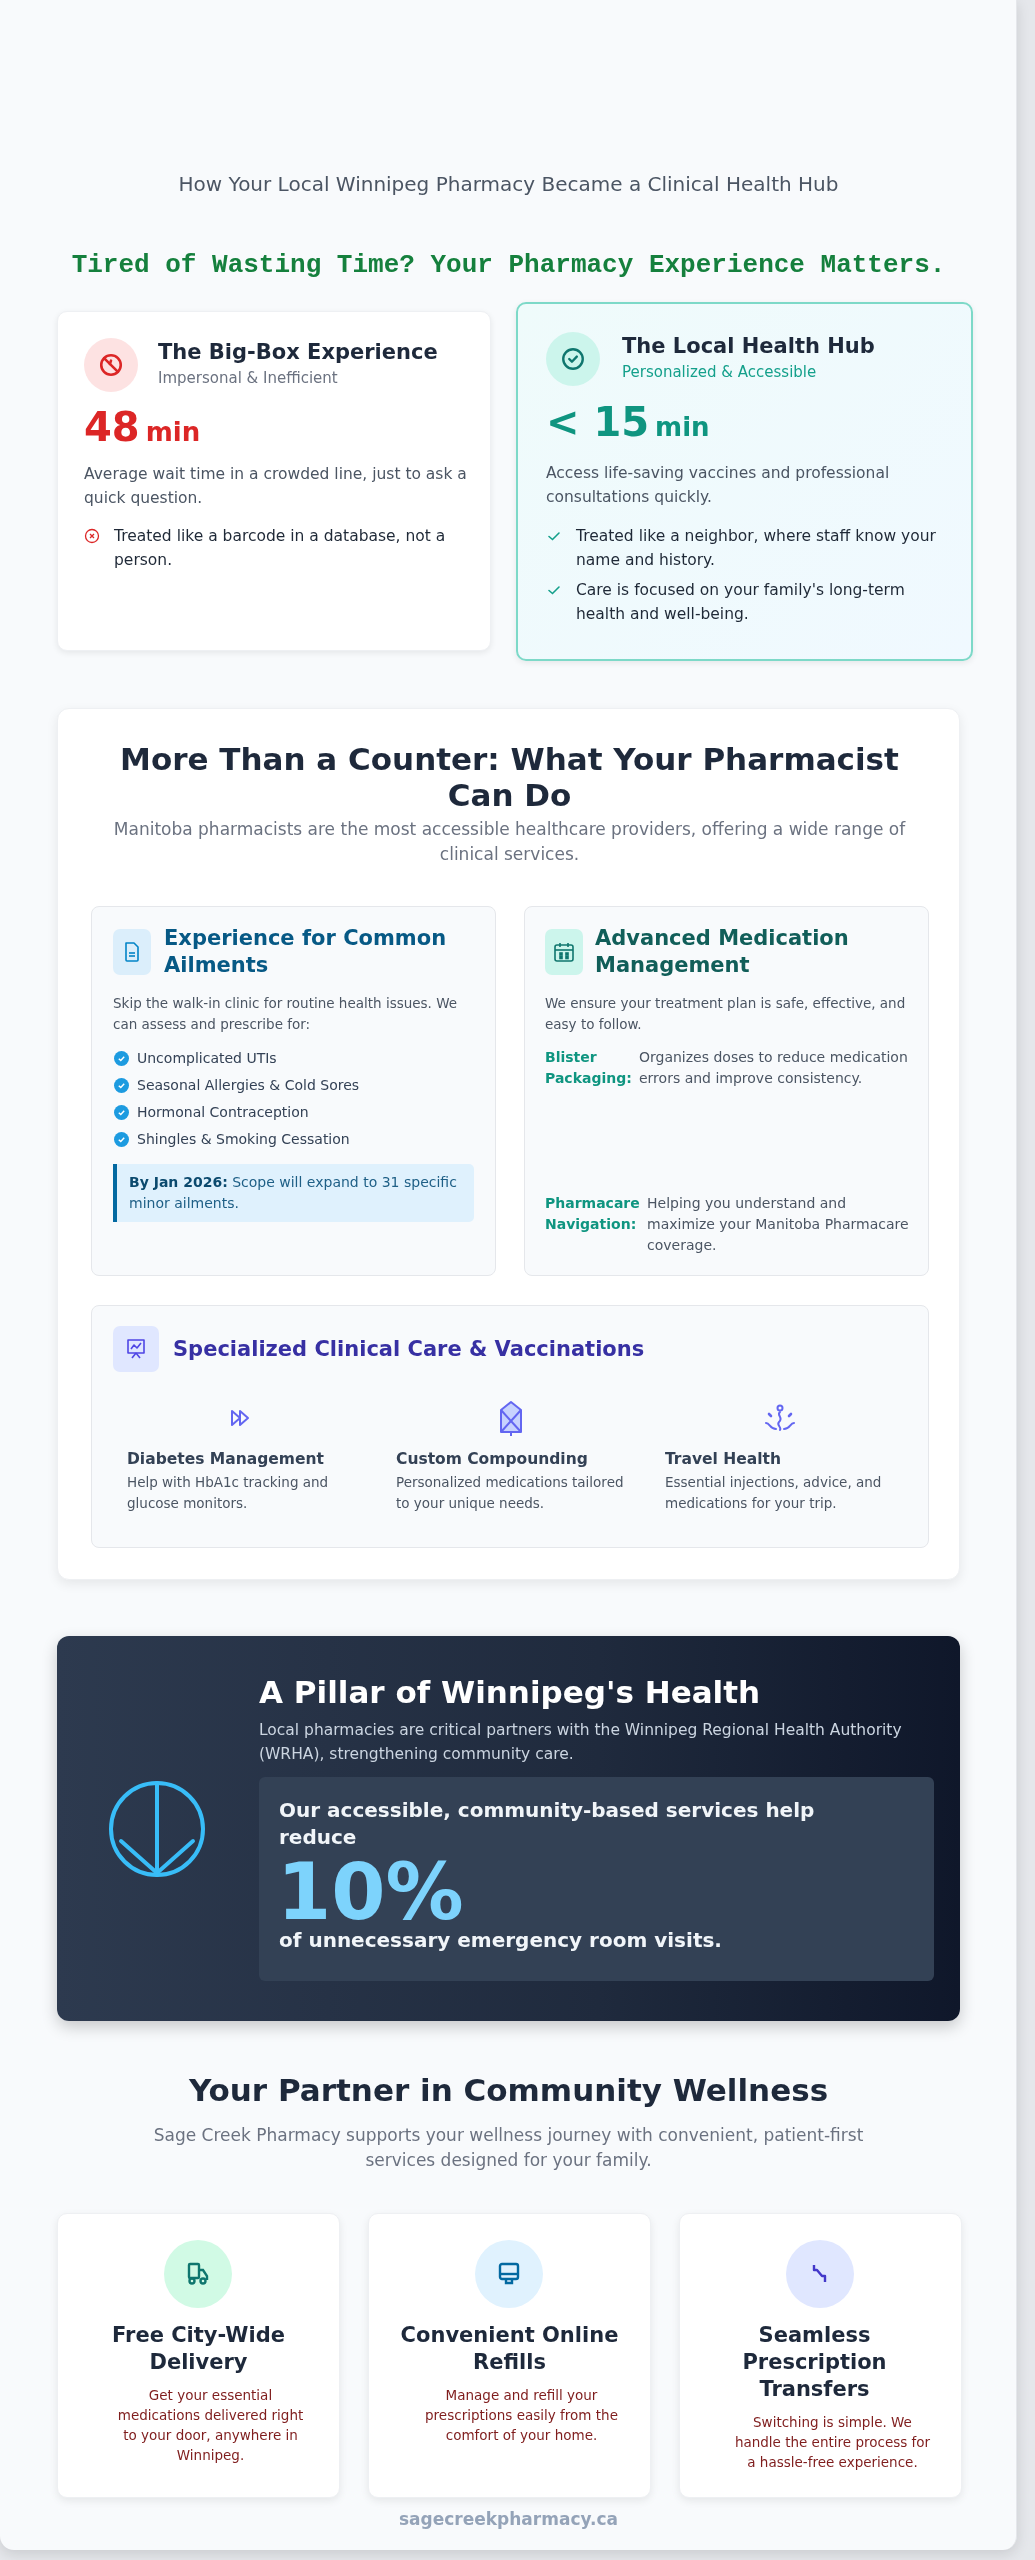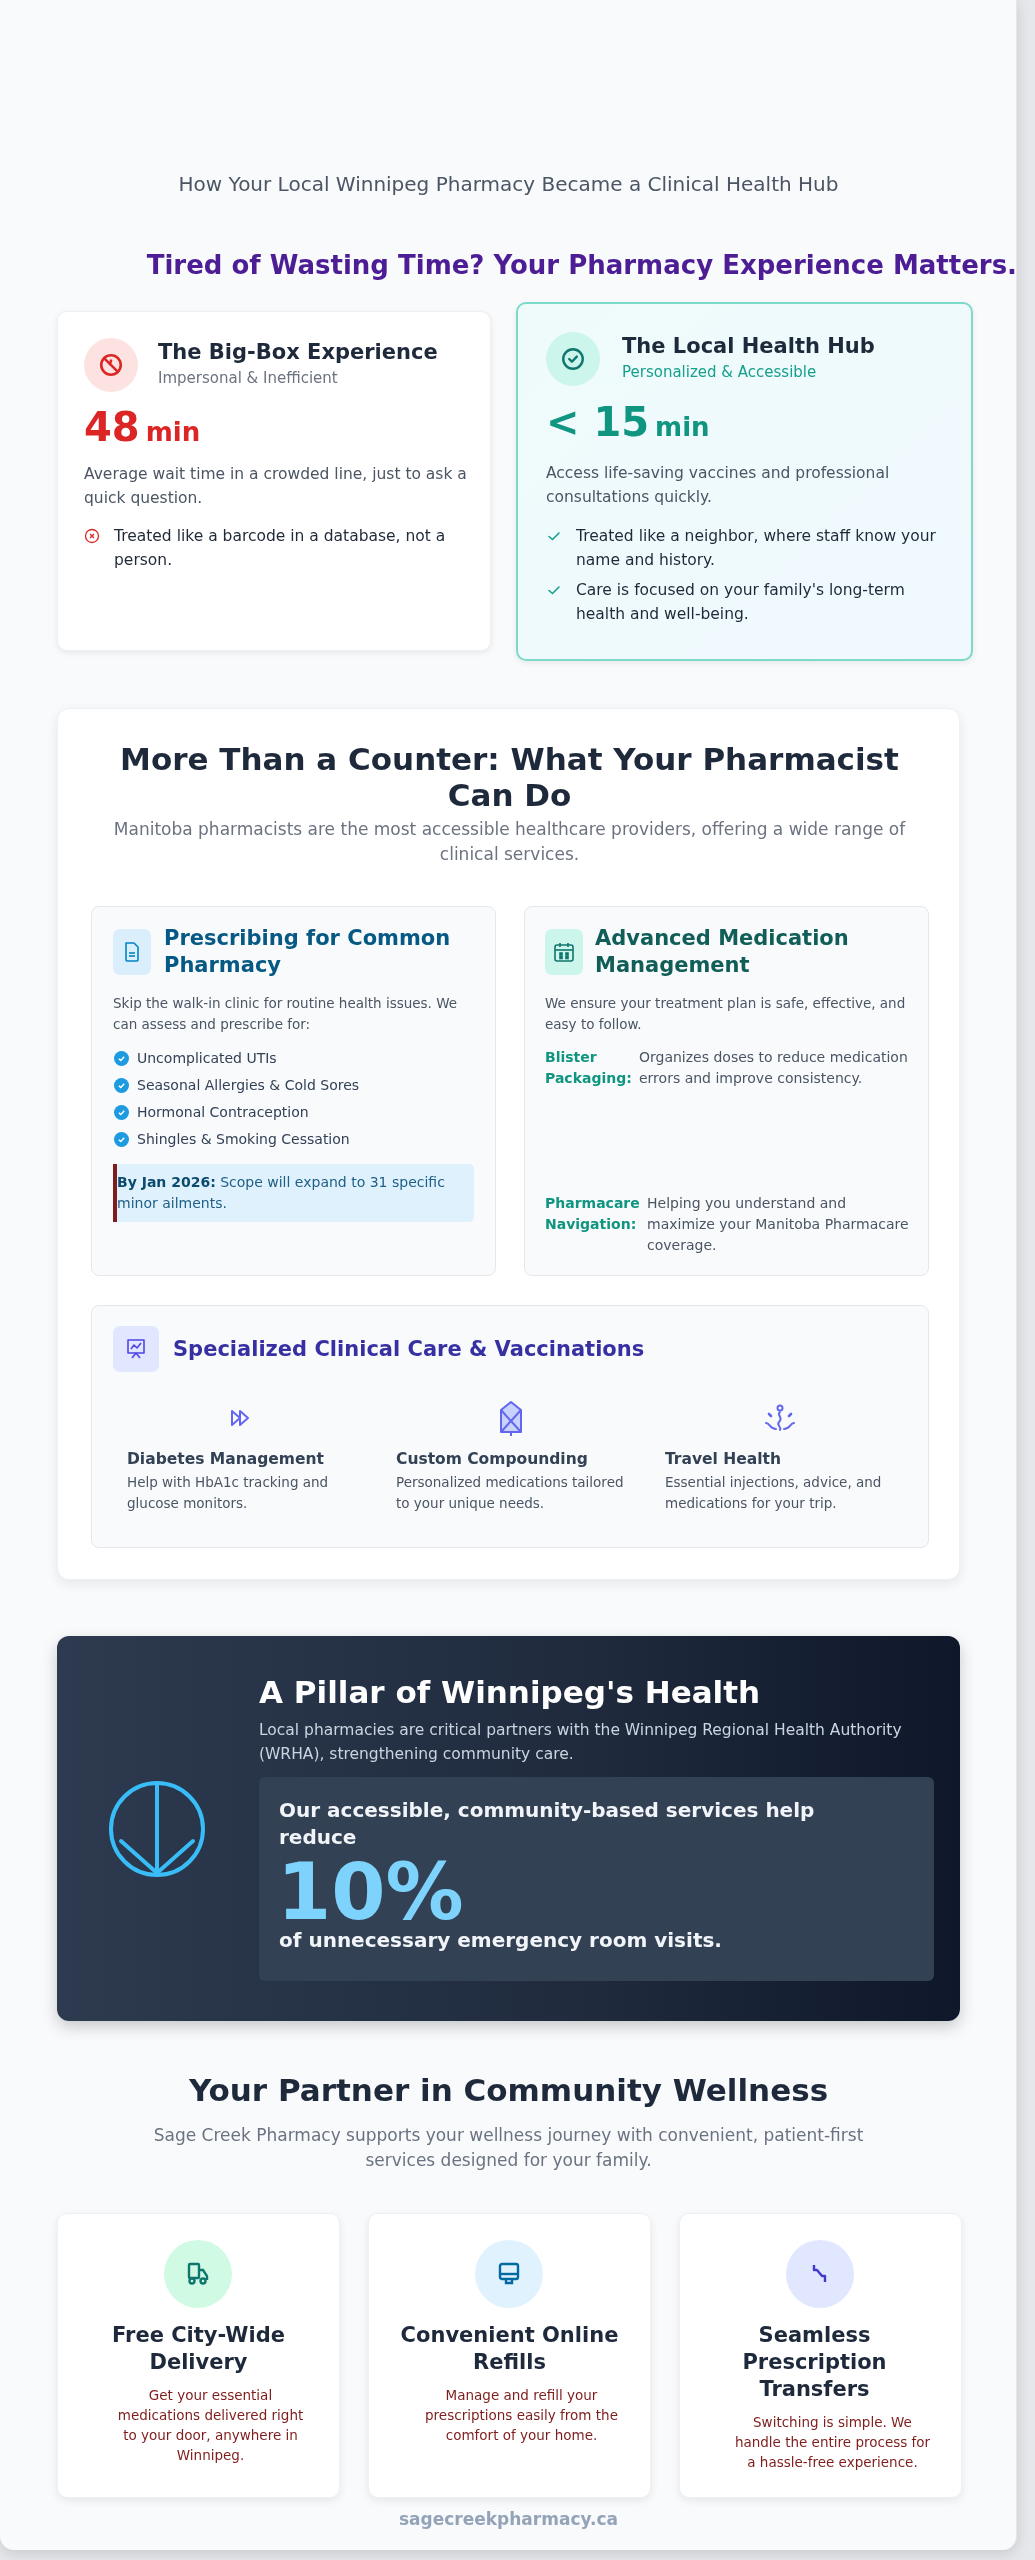--- a/index.html
+++ b/index.html
@@ -12,21 +12,21 @@
     border-right: 1px solid #e5e7eb;
   }
   .hero-title {
     position: absolute; left: 0; width: 1017px; top: 52px; text-align: center;
     font-size: 52px; line-height: 54px; font-weight: bold;
     background: linear-gradient(90deg, #0284c7 20%, #14b8a6 85%);
     -webkit-background-clip: text; background-clip: text; color: transparent;
     padding: 0 180px;
   }
   .hero-sub { position: absolute; top: 172px; width: 1017px; text-align: center; font-size: 20px; color: #4b5563; }
-  .compare-title { position: absolute; top: 250px; width: 1017px; text-align: right; font-size: 26px; font-weight: bold; color: #4c1d95; }
+  .compare-title { position: absolute; top: 250px; width: 1017px; text-align: center; font-size: 26px; font-weight: bold; color: #15803d; font-family: Liberation Mono, monospace; }
 
   .card-bad {
     position: absolute; left: 57px; top: 311px; width: 434px; height: 340px;
     background: #fff; border-radius: 10px; border: 1px solid #eef0f3;
     box-shadow: 0 2px 6px rgba(0,0,0,0.08);
   }
   .card-good {
     position: absolute; left: 516px; top: 302px; width: 457px; height: 359px;
     background: linear-gradient(135deg, #effbfb, #f0f9ff);
     border-radius: 10px; border: 2px solid #7dd9c8;
@@ -50,21 +50,21 @@
   }
   .svc-title { position: absolute; top: 32px; width: 903px; text-align: center; font-size: 31px; line-height: 36px; font-weight: bold; color: #1e293b; padding: 0 60px; }
   .svc-sub { position: absolute; top: 108px; width: 903px; text-align: center; font-size: 17px; line-height: 25px; color: #6b7280; padding: 0 55px; }
   .sub-card { position: absolute; background: #f8fafc; border: 1px solid #e5e7eb; border-radius: 8px; }
   .sub-icon { position: absolute; width: 38px; height: 46px; border-radius: 7px; display: flex; align-items: center; justify-content: center; }
   .sub-title { position: absolute; font-size: 21px; line-height: 27px; font-weight: bold; }
   .sub-desc { position: absolute; font-size: 13.5px; line-height: 21px; color: #4b5563; }
   .ail-list { position: absolute; list-style: none; }
   .ail-list li { position: relative; padding-left: 24px; font-size: 14px; line-height: 19px; color: #334155; margin-bottom: 8px; }
   .ail-list li .chk { position: absolute; left: 1px; top: 2px; width: 15px; height: 15px; border-radius: 50%; background: #1d9be0; display: flex; align-items: center; justify-content: center; }
-  .note { position: absolute; background: #dff1fd; border-left: 4px solid #7f1d1d; border-radius: 0 5px 5px 0; padding: 8px 0; font-size: 14px; line-height: 21px; color: #1e5f86; }
+  .note { position: absolute; background: #dff1fd; border-left: 4px solid #0369a1; border-radius: 0 5px 5px 0; padding: 8px 12px; font-size: 14px; line-height: 21px; color: #1e5f86; }
   .note b { color: #0c4a6e; }
   .mm-row { position: absolute; display: flex; }
   .mm-row .k { font-size: 14px; line-height: 21px; font-weight: bold; color: #0f9580; }
   .mm-row .v { font-size: 14px; line-height: 21px; color: #4b5563; }
   .spec-col { position: absolute; width: 230px; text-align: left; }
   .spec-col .si { height: 40px; display: flex; align-items: center; justify-content: center; }
   .spec-col .st { margin-top: 12px; font-size: 15.5px; font-weight: bold; color: #334155; }
   .spec-col .sd { margin-top: 4px; font-size: 13.5px; line-height: 21px; color: #4b5563; }
 
   .pillar {
@@ -155,21 +155,21 @@
     <div class="svc-sub">Manitoba pharmacists are the most accessible healthcare providers, offering a wide range of clinical services.</div>
 
     <div class="sub-card" style="left:33px; top:197px; width:405px; height:370px;">
       <div class="sub-icon" style="left:21px; top:22px; background:#dbeefb;">
         <svg width="20" height="22" viewBox="0 0 20 22" fill="none" stroke="#0284c7" stroke-width="1.6" stroke-linejoin="round">
             <path d="M4 2 H12 L16 6 V19 a1 1 0 0 1 -1 1 H5 a1 1 0 0 1 -1 -1 Z"></path>
             <line x1="7" y1="12" x2="13" y2="12"></line>
             <line x1="7" y1="15" x2="13" y2="15"></line>
           </svg>
       </div>
-      <div class="sub-title" style="left:72px; top:18px; width:320px; color:#075985;">Prescribing for Common Pharmacy</div>
+      <div class="sub-title" style="left:72px; top:18px; width:320px; color:#075985;">Experience for Common Ailments</div>
       <div class="sub-desc" style="left:21px; top:86px; width:360px;">Skip the walk-in clinic for routine health issues. We can assess and prescribe for:</div>
       <ul class="ail-list" style="left:21px; top:142px;">
         <li><span class="chk">
               <svg width="9" height="9" viewBox="0 0 10 10">
                 <path d="M2 5.2 L4.2 7.2 L8 3" fill="none" stroke="#fff" stroke-width="1.6"></path>
               </svg>
             </span><span>Uncomplicated UTIs</span></li>
         <li><span class="chk">
               <svg width="9" height="9" viewBox="0 0 10 10">
                 <path d="M2 5.2 L4.2 7.2 L8 3" fill="none" stroke="#fff" stroke-width="1.6"></path>

